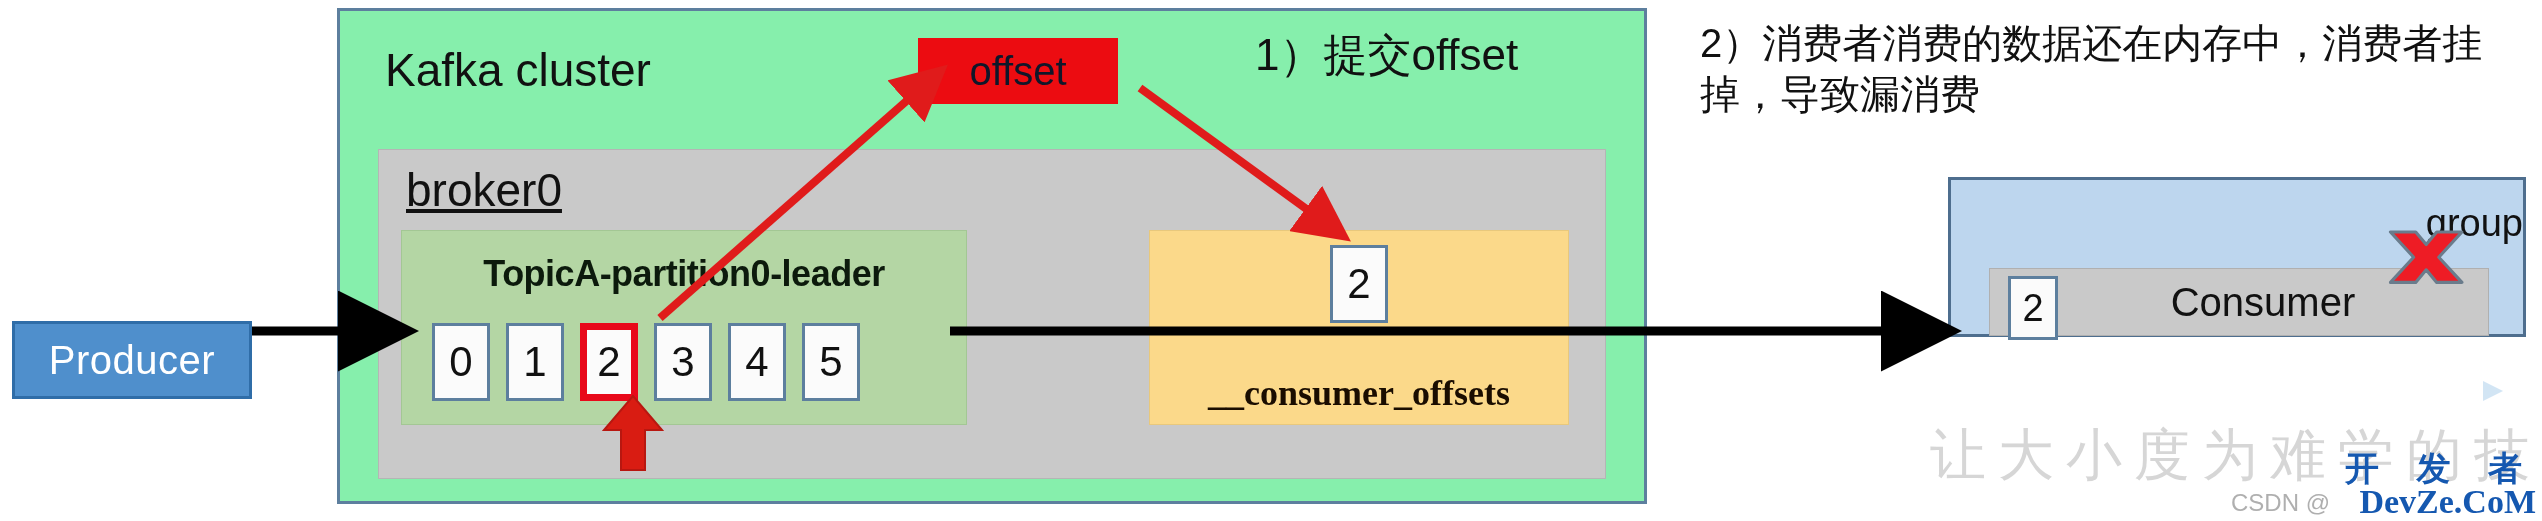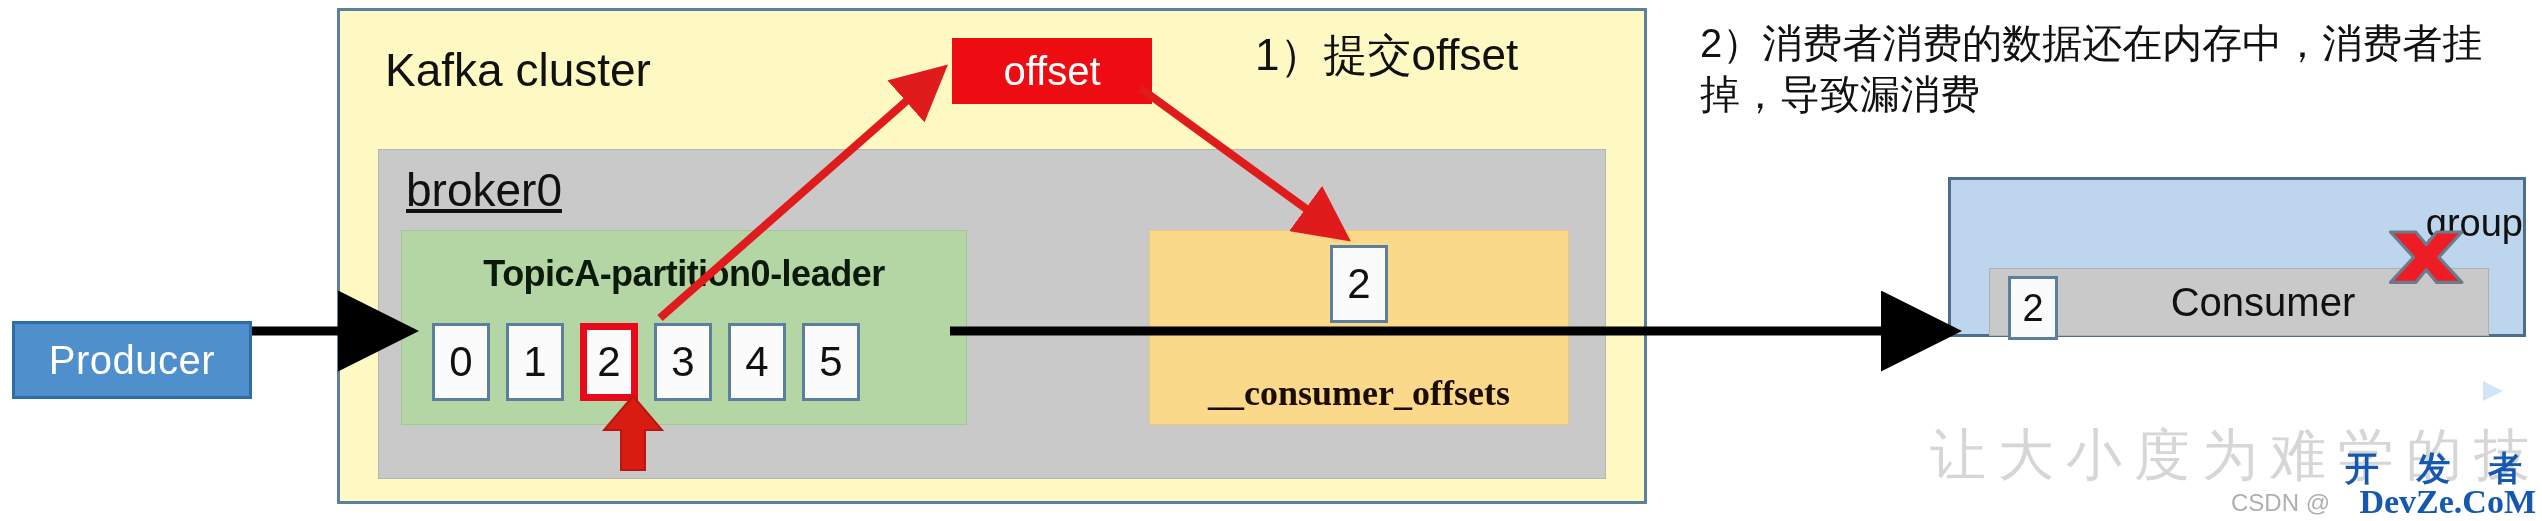--- a/index.html
+++ b/index.html
@@ -37,21 +37,21 @@
     margin-top: 29px;
   }
 
   
   #kafka-cluster {
     position: absolute;
     left: 337px;
     top: 8px;
     width: 1310px;
     height: 496px;
-    background: #fef9c3;
+    background: #86efac;
     border: 3px solid #5d7f9e;
     box-sizing: border-box;
     padding-left: 16px;
   }
   #kafka-cluster-title {
     position: absolute;
     left: 45px;
     top: 32px;
     font-size: 46px;
     color: #111111;
@@ -168,29 +168,29 @@
     top: 18px;
     width: 790px;
     font-size: 40px;
     line-height: 1.28;
     color: #111111;
   }
 
   
   #offset-red-box {
     position: absolute;
-    left: 952px;
+    left: 918px;
     top: 38px;
     width: 200px;
     height: 66px;
     background: #ec0c11;
     display: flex;
     align-items: center;
     justify-content: center;
-    color: #ffffff;
+    color: #0f172a;
     font-size: 40px;
   }
 
   
   #group-box {
     position: absolute;
     left: 1948px;
     top: 177px;
     width: 578px;
     height: 160px;

